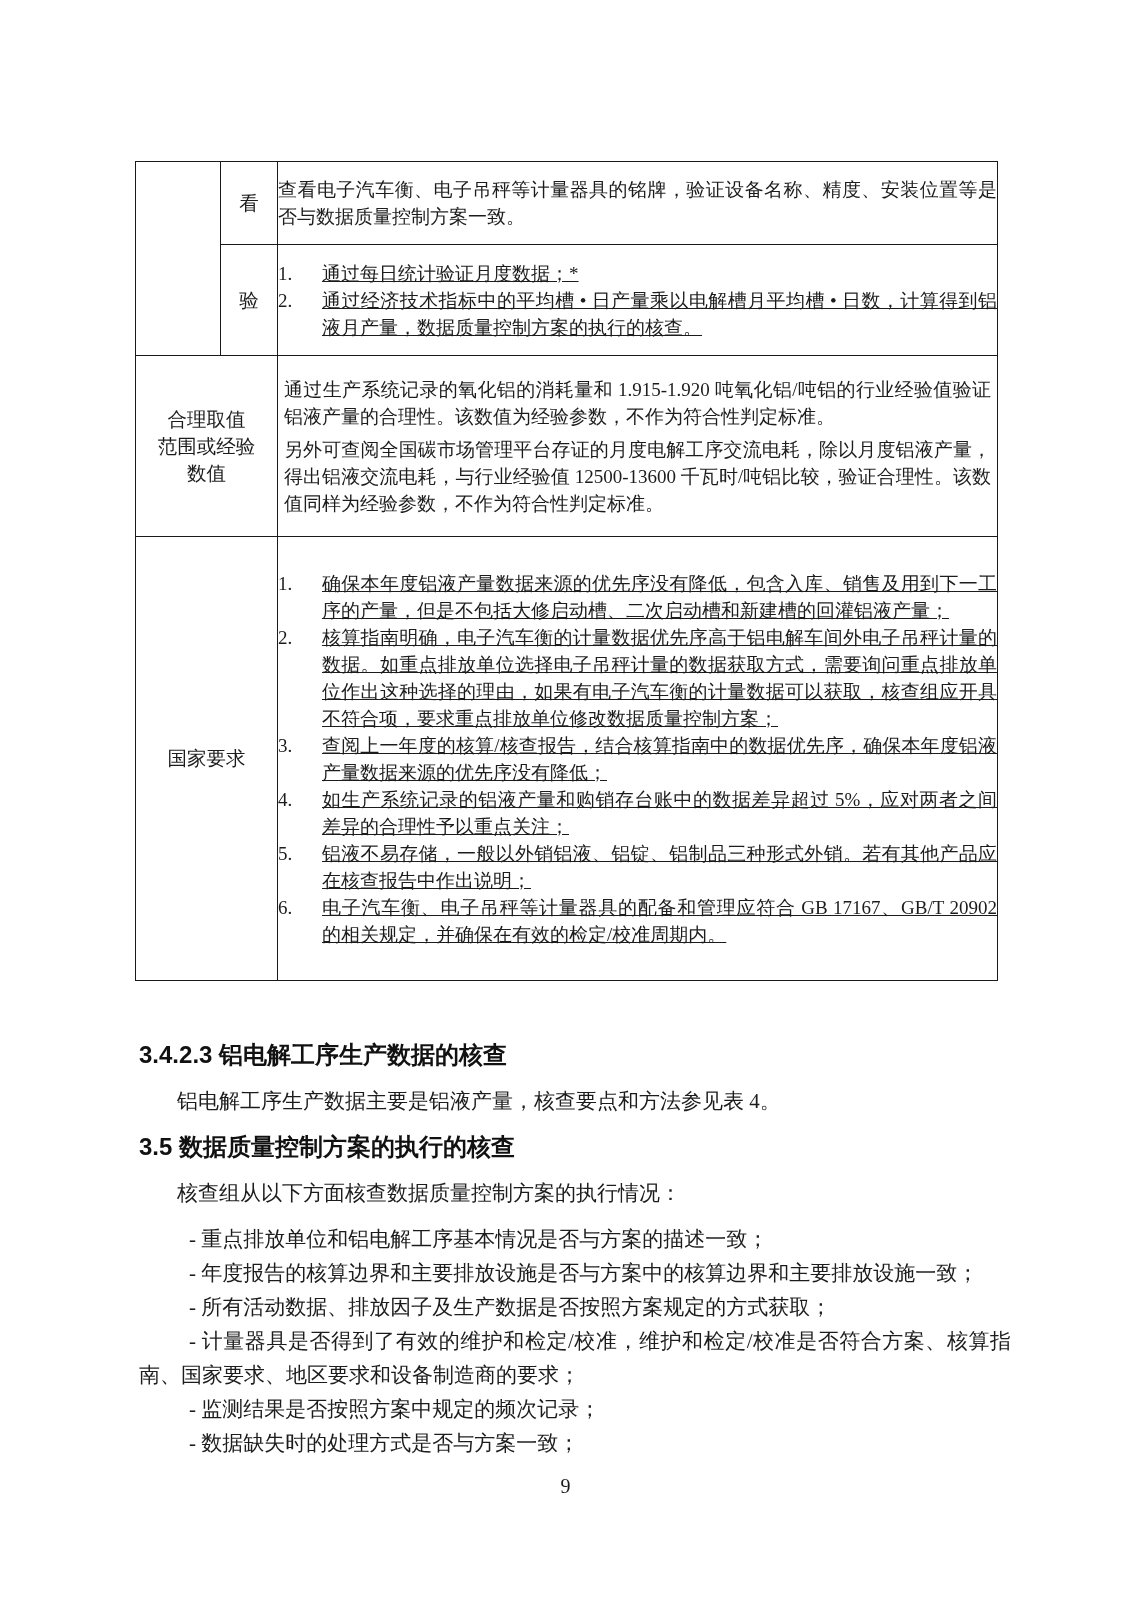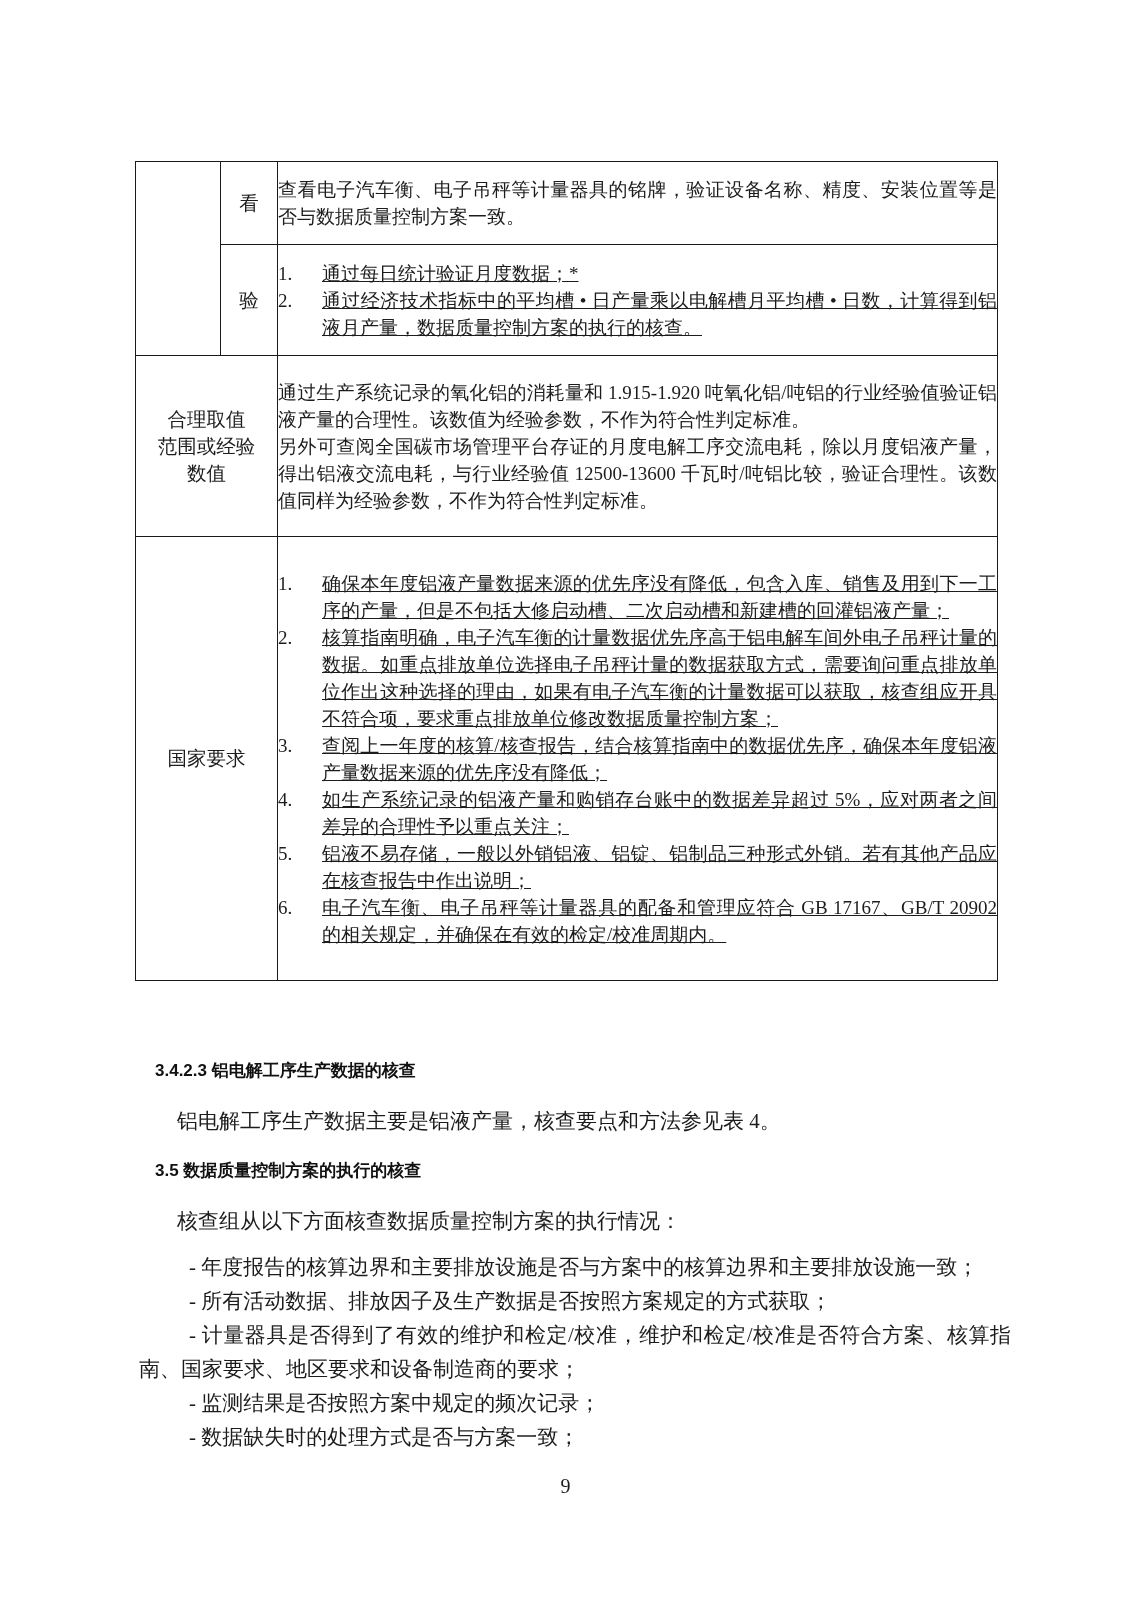--- a/index.html
+++ b/index.html
@@ -37,42 +37,42 @@
     text-align: center;
     font-size: 19.5px;
     line-height: 27px;
   }
   .label-lines { white-space: pre-line; }
   .content-cell {
     padding: 6px 15px 6px 9px;
     text-align: justify;
     line-height: 27px;
   }
-  .range-para { margin: 0; text-align: justify; }
+  .range-para { margin: 6px; text-align: justify; }
 
   .num-list { width: 100%; }
   .num-item { display: flex; }
   .num-item .num { flex: 0 0 44px; }
   .num-item .txt { flex: 1; text-align: justify; text-decoration: underline; }
 
   
   .body-text {
     position: absolute;
     left: 139px;
     top: 1038px;
     width: 872px;
     font-size: 21px;
     line-height: 34px;
     text-align: justify;
   }
   .body-heading {
-    margin: 16px;
+    margin: 0;
     font-family: "Liberation Sans", "DejaVu Sans", sans-serif;
     font-weight: bold;
-    font-size: 17px;
+    font-size: 24px;
     line-height: 34px;
     text-align: left;
     color: #111111;
   }
   .body-para {
     margin: 12px;
     text-indent: 26px;
   }
   .bullet-item {
     text-indent: 50px;
@@ -164,20 +164,21 @@
     </tr>
   </tbody>
     </table>
 
   <div class="body-text">
     <h3 class="body-heading">3.4.2.3 铝电解工序生产数据的核查</h3>
     <p class="body-para">铝电解工序生产数据主要是铝液产量，核查要点和方法参见表 4。</p>
     <h3 class="body-heading">3.5 数据质量控制方案的执行的核查</h3>
     <p class="body-para">核查组从以下方面核查数据质量控制方案的执行情况：</p>
     <div class="bullet-list">
+        <div class="bullet-item">- 重点排放单位和铝电解工序基本情况是否与方案的描述一致；</div>
         <div class="bullet-item">- 年度报告的核算边界和主要排放设施是否与方案中的核算边界和主要排放设施一致；</div>
         <div class="bullet-item">- 所有活动数据、排放因子及生产数据是否按照方案规定的方式获取；</div>
         <div class="bullet-item">- 计量器具是否得到了有效的维护和检定/校准，维护和检定/校准是否符合方案、核算指南、国家要求、地区要求和设备制造商的要求；</div>
         <div class="bullet-item">- 监测结果是否按照方案中规定的频次记录；</div>
         <div class="bullet-item">- 数据缺失时的处理方式是否与方案一致；</div>
       </div>
   </div>
 
   <div class="page-number">9</div>
 

